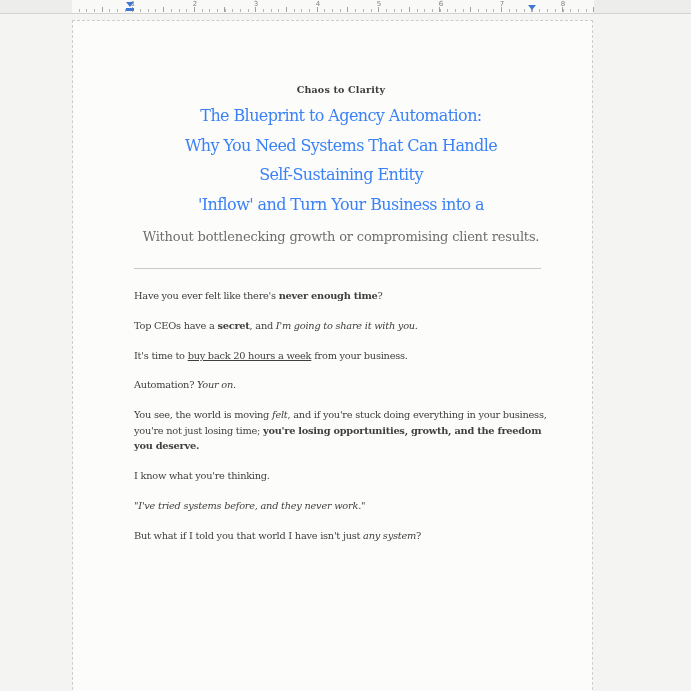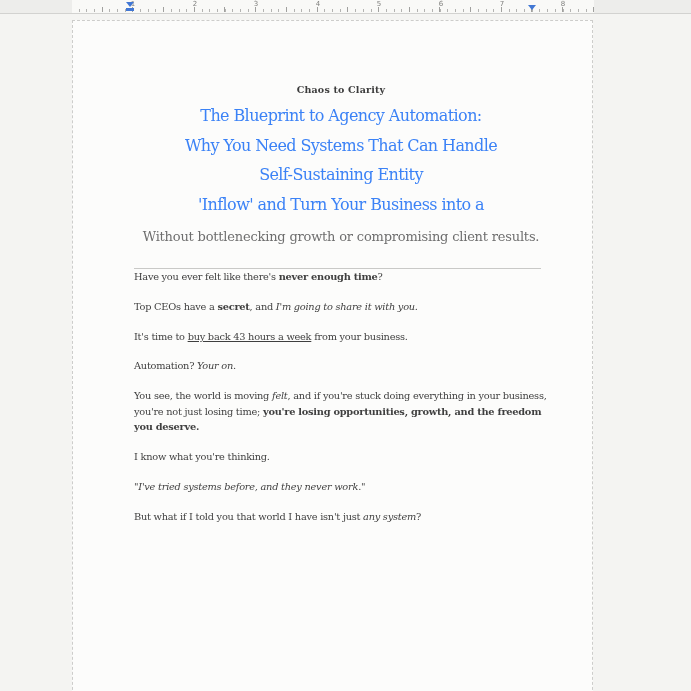--- a/index.html
+++ b/index.html
@@ -83,21 +83,21 @@
   .doc-title .tline { white-space:nowrap; }
   .subtitle {
     width:414px; text-align:center;
     font-size:13px; color:#6e6e6e;
     margin-top:10px; letter-spacing:-0.2px;
   }
   .divider {
     width:407px; border:none; border-top:1px solid #c9c9c7;
     margin-top:24px;
   }
-  .paragraphs { width:414px; }
+  .paragraphs { margin-top:19px; width:414px; }
   .paragraphs p {
     font-size:9.8px; line-height:15.5px; color:#3f3f3f;
     letter-spacing:-0.25px;
     margin:0 0 14.3px 0;
   }
   .b { font-weight:bold; }
   .i { font-style:italic; }
   .u { text-decoration:underline; }
 </style>
 </head>
@@ -133,21 +133,21 @@
         <div class="tline">'Inflow' and Turn Your Business into a</div>
       </div>
 
       <div class="subtitle">Without bottlenecking growth or compromising client results.</div>
 
       <hr class="divider">
 
       <div class="paragraphs">
         <p><span>Have you ever felt like there's </span><span class="b">never enough time</span><span>?</span></p>
         <p><span>Top CEOs have a </span><span class="b">secret</span><span>, and </span><span class="i">I'm going to share it with you</span><span>.</span></p>
-        <p><span>It's time to </span><span class="u">buy back 43 hours a week</span><span> from your business.</span></p>
+        <p><span>It's time to </span><span class="u">buy back 20 hours a week</span><span> from your business.</span></p>
         <p><span>Automation? </span><span class="i">Your on.</span></p>
         <p><span>You see, the world is moving </span><span class="i">felt</span><span>, and if you're stuck doing everything in your business, you're not just losing time; </span><span class="b">you're losing opportunities, growth, and the freedom you deserve.</span></p>
         <p><span>I know what you're thinking.</span></p>
         <p><span class="i">"I've tried systems before, and they never work."</span></p>
         <p><span>But what if I told you that world I have isn't just </span><span class="i">any system</span><span>?</span></p>
       </div>
 
     </div>
   </div>
 </div>

